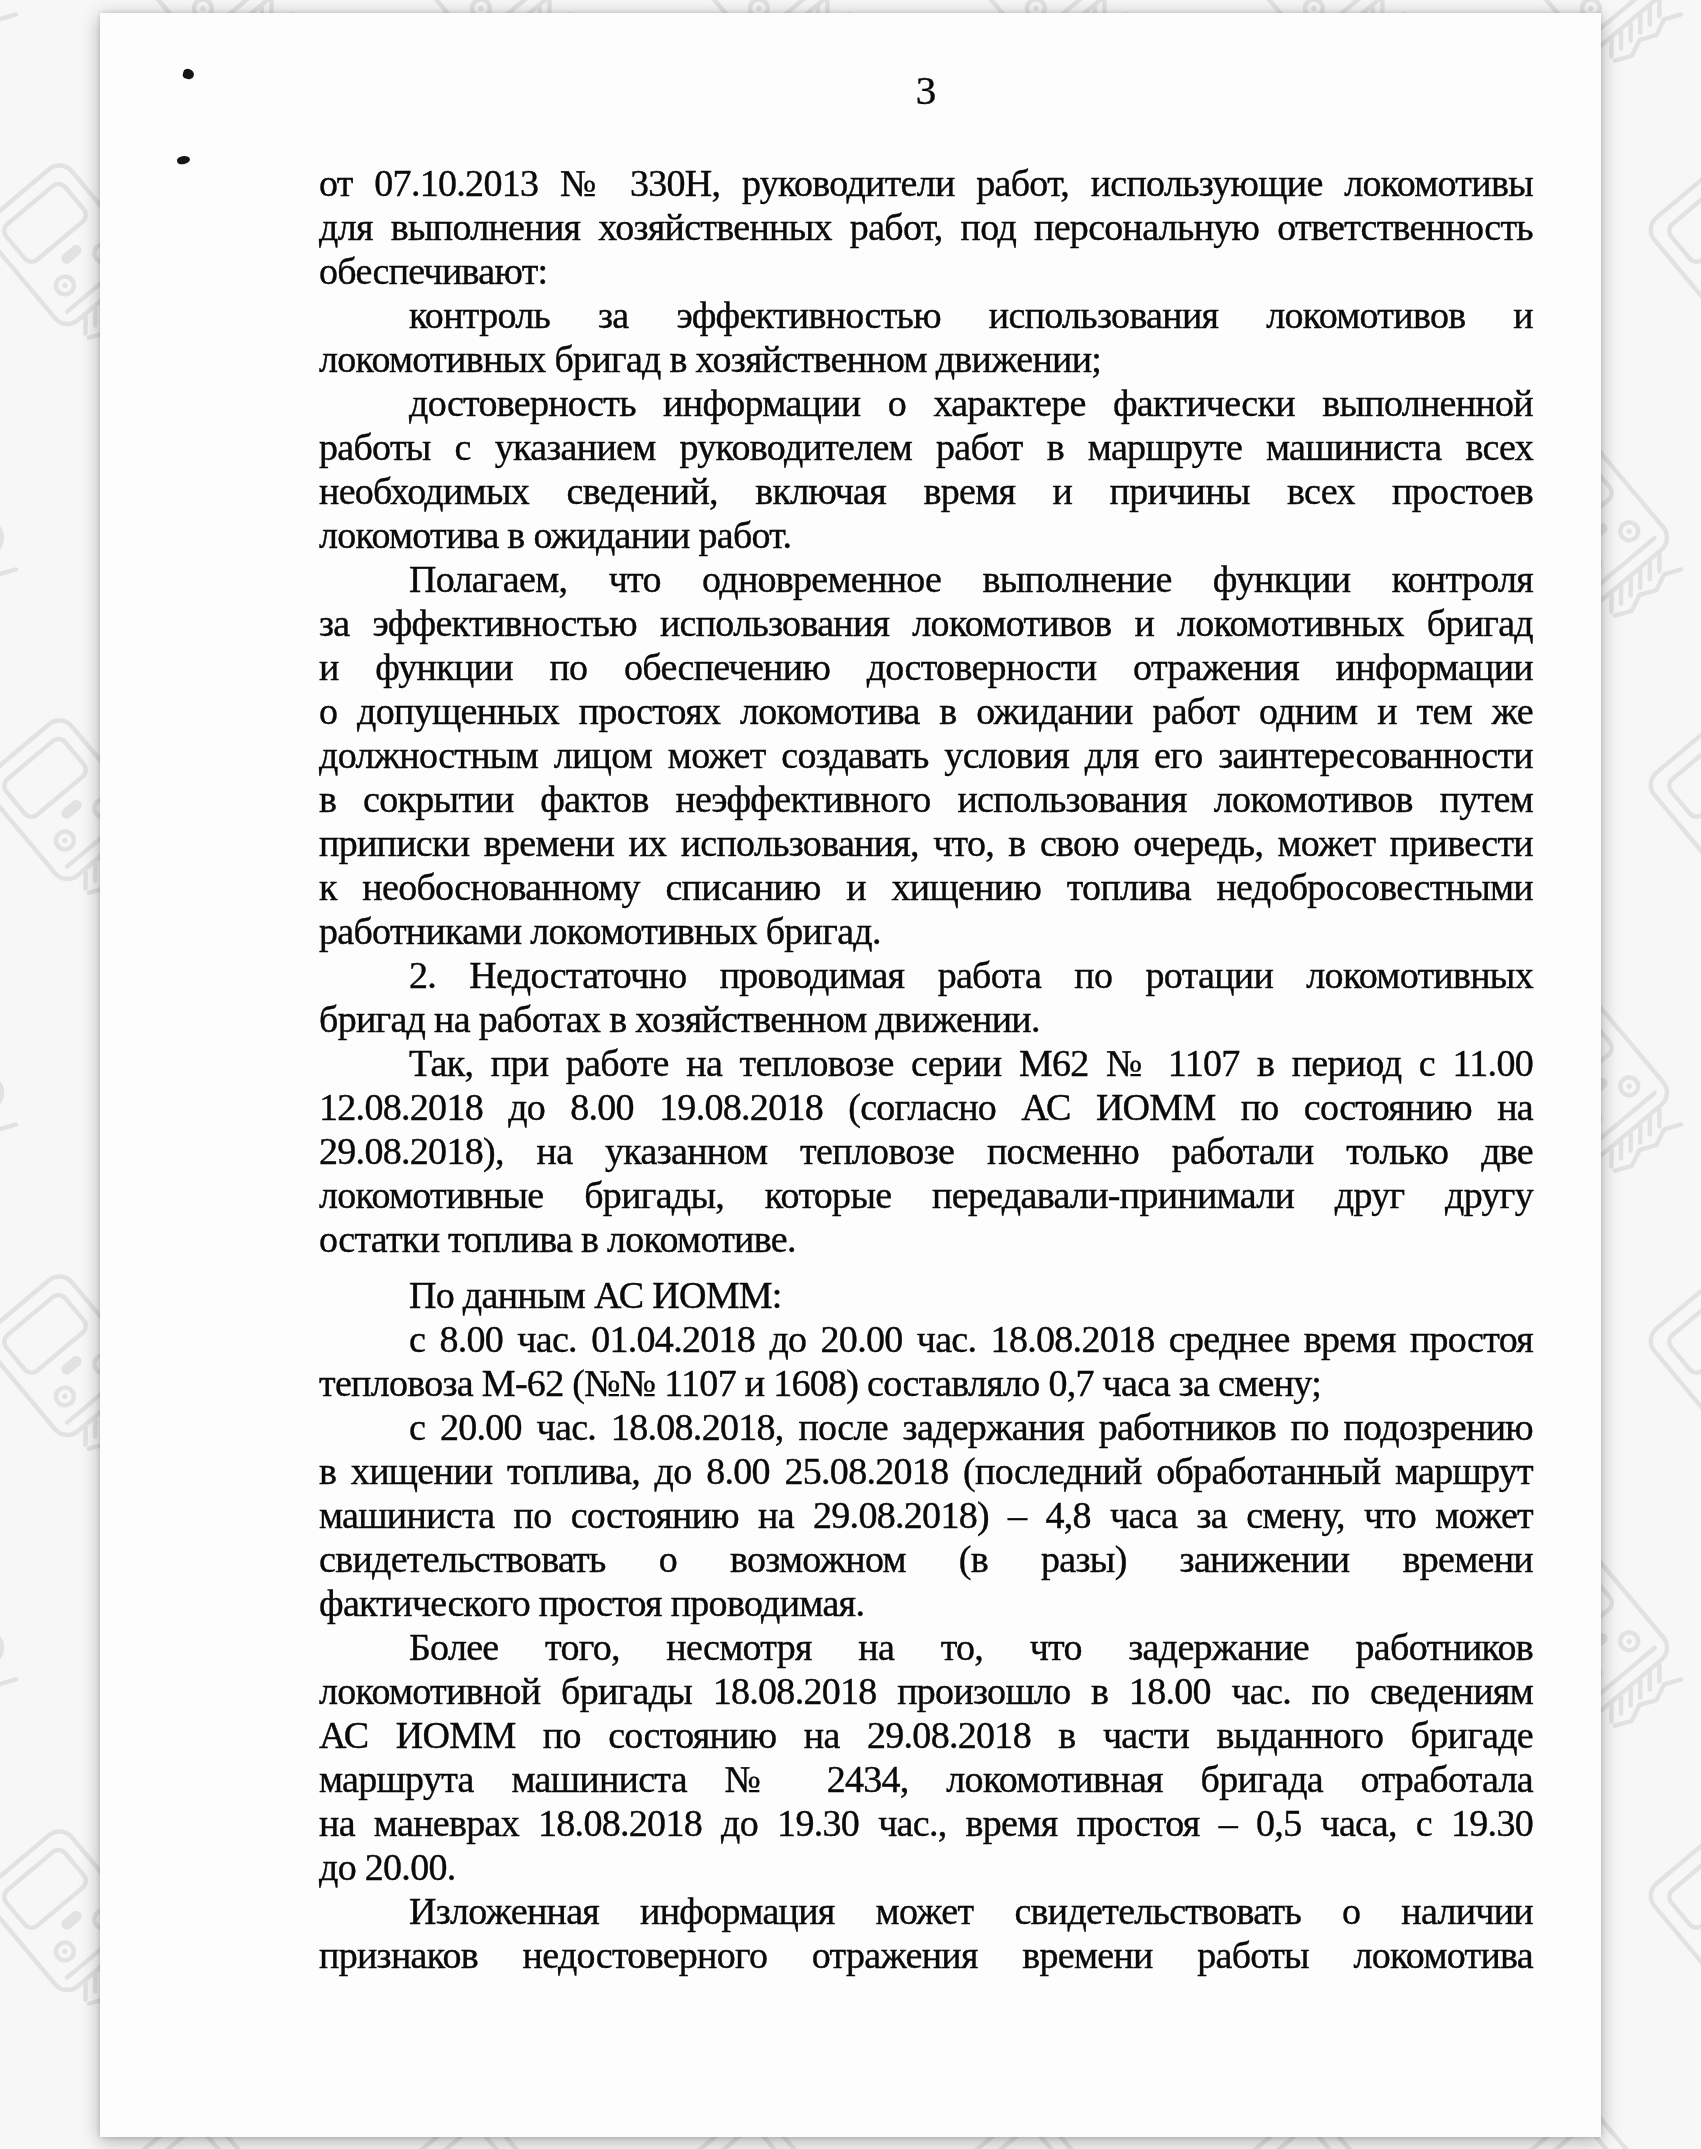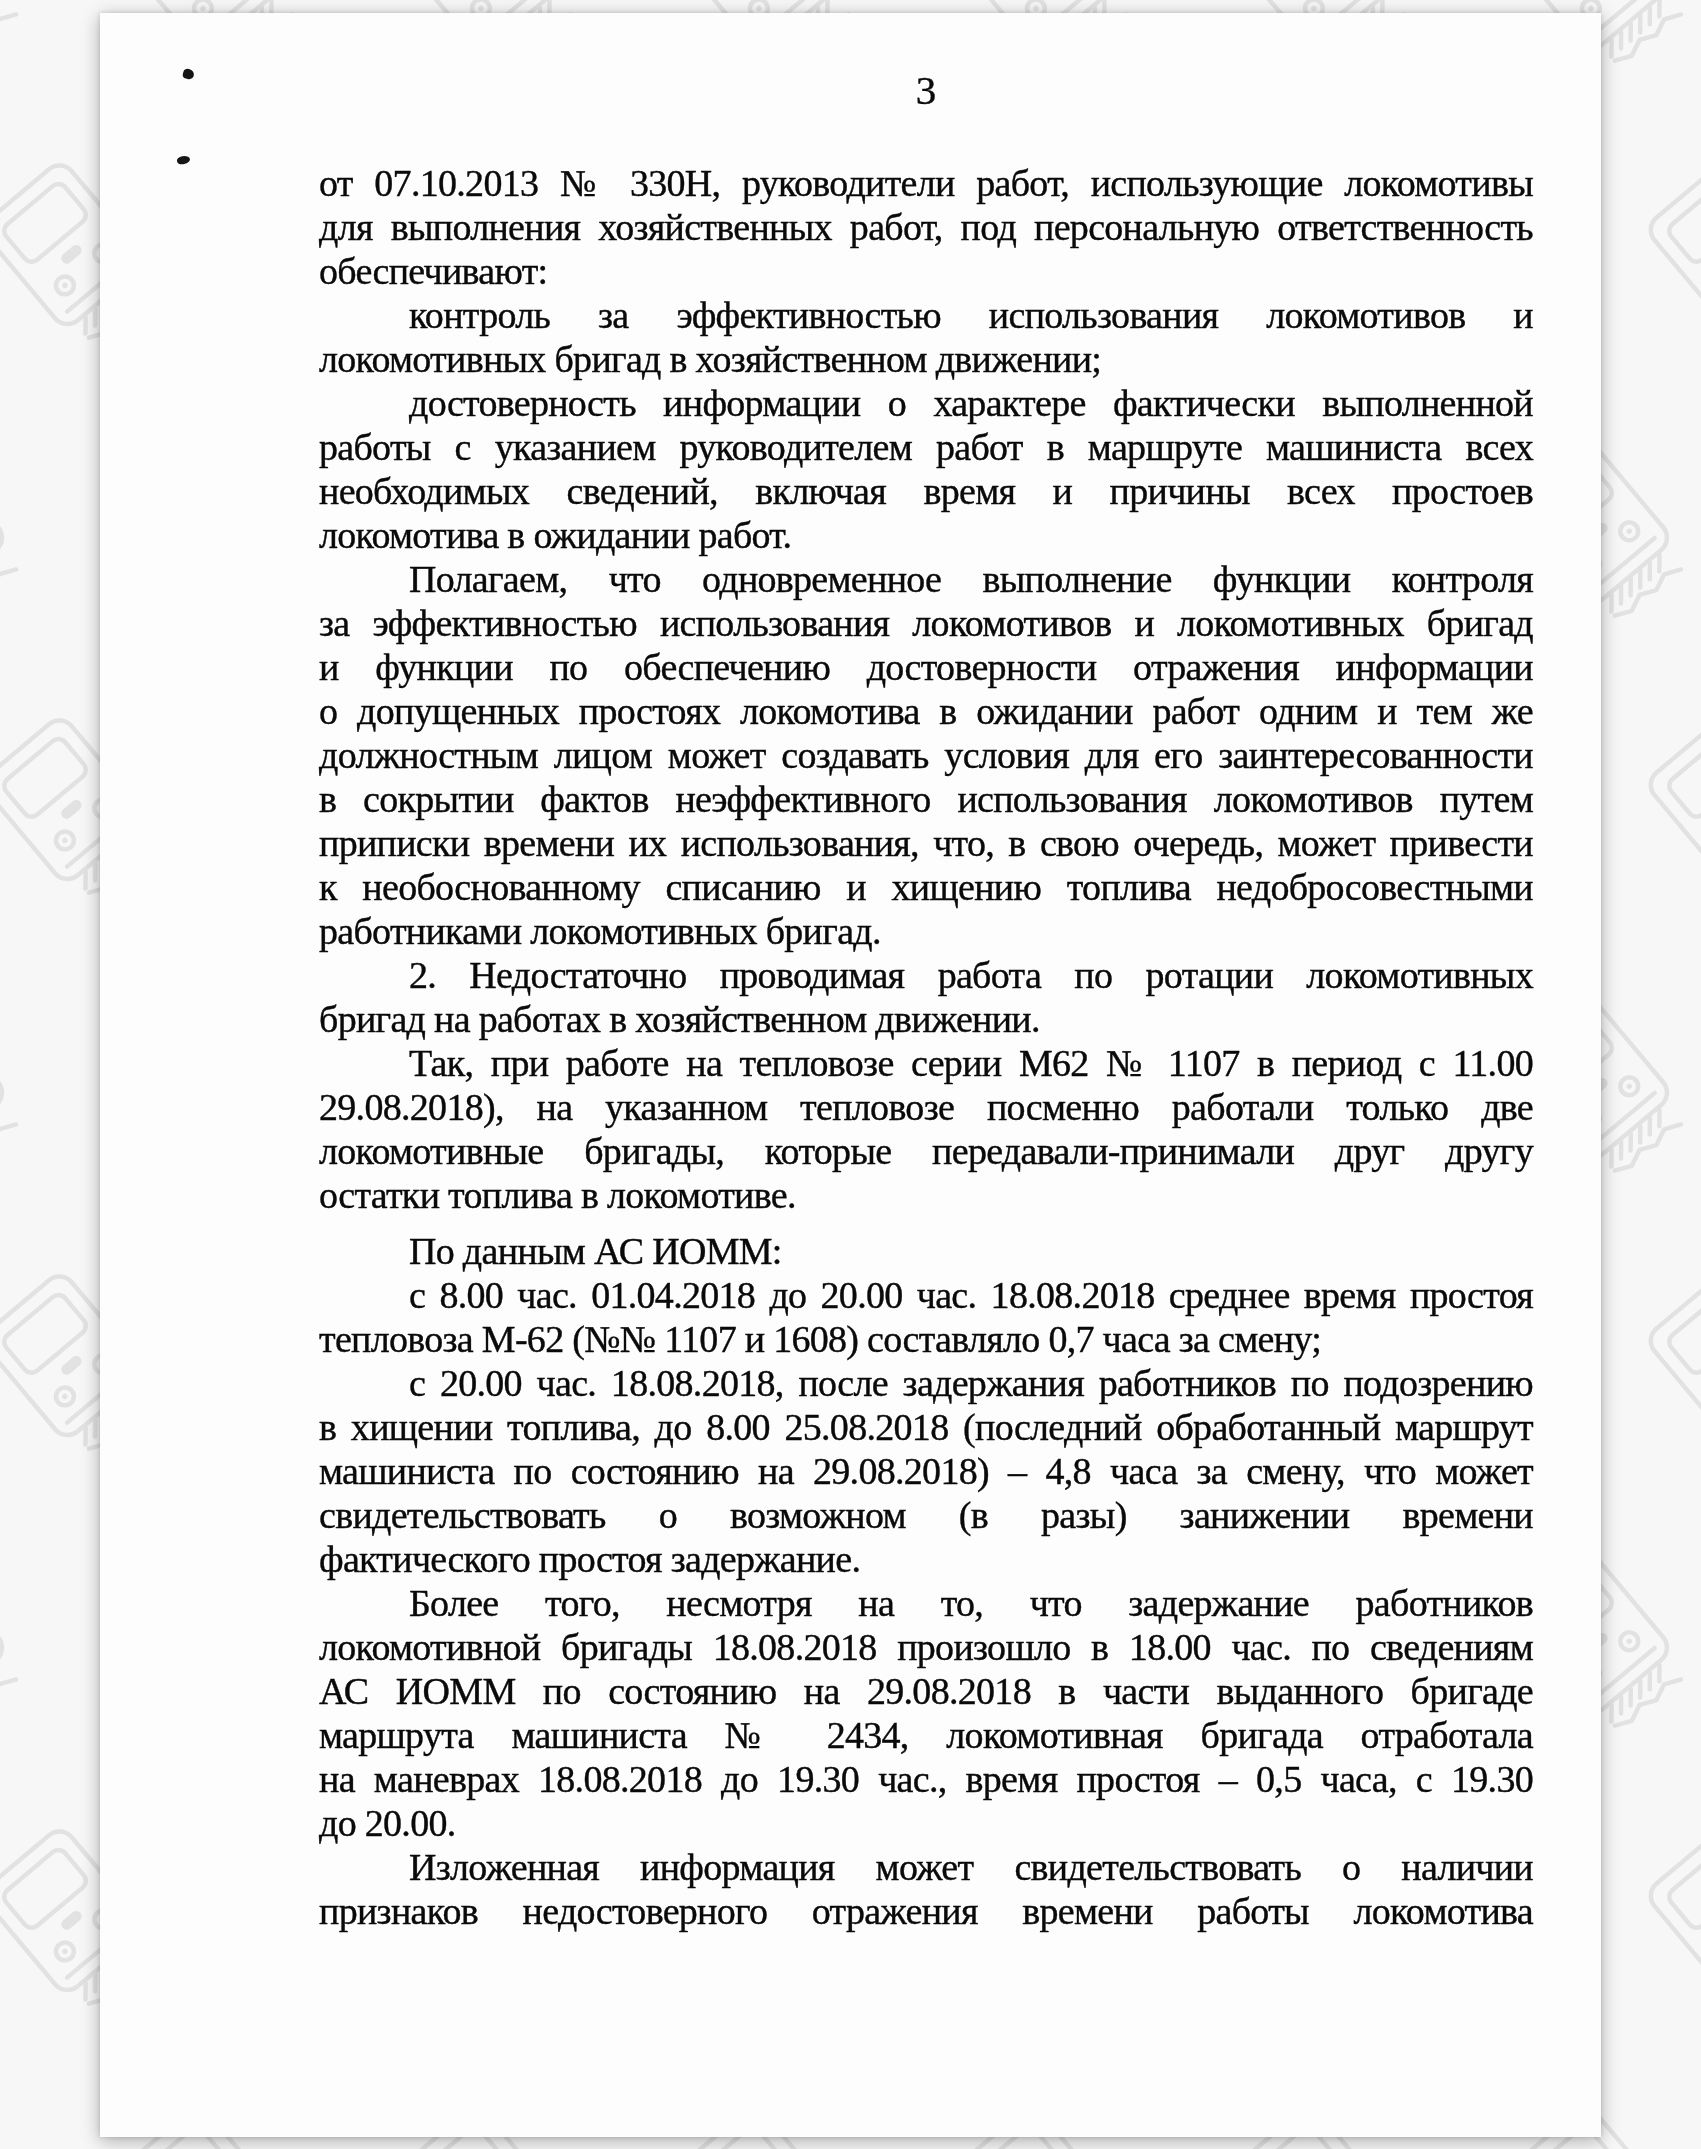--- a/index.html
+++ b/index.html
@@ -1174,37 +1174,38 @@
         <div class="text-line">приписки времени их использования, что, в свою очередь, может привести</div>
         <div class="text-line">к необоснованному списанию и хищению топлива недобросовестными</div>
         <div class="text-line line-end">работниками локомотивных бригад.</div>
       </div>
       <div class="paragraph">
         <div class="text-line first-indent">2. Недостаточно проводимая работа по ротации локомотивных</div>
         <div class="text-line line-end">бригад на работах в хозяйственном движении.</div>
       </div>
       <div class="paragraph">
         <div class="text-line first-indent">Так, при работе на тепловозе серии М62 № 1107 в период с 11.00</div>
+        <div class="text-line">12.08.2018 до 8.00 19.08.2018 (согласно АС ИОММ по состоянию на</div>
         <div class="text-line">29.08.2018), на указанном тепловозе посменно работали только две</div>
         <div class="text-line">локомотивные бригады, которые передавали-принимали друг другу</div>
         <div class="text-line line-end">остатки топлива в локомотиве.</div>
       </div>
       <div class="paragraph gap-before">
         <div class="text-line first-indent line-end">По данным АС ИОММ:</div>
       </div>
       <div class="paragraph">
         <div class="text-line first-indent">с 8.00 час. 01.04.2018 до 20.00 час. 18.08.2018 среднее время простоя</div>
         <div class="text-line line-end">тепловоза М-62 (№№ 1107 и 1608) составляло 0,7 часа за смену;</div>
       </div>
       <div class="paragraph">
         <div class="text-line first-indent">с 20.00 час. 18.08.2018, после задержания работников по подозрению</div>
         <div class="text-line">в хищении топлива, до 8.00 25.08.2018 (последний обработанный маршрут</div>
         <div class="text-line">машиниста по состоянию на 29.08.2018) – 4,8 часа за смену, что может</div>
         <div class="text-line">свидетельствовать о возможном (в разы) занижении времени</div>
-        <div class="text-line line-end">фактического простоя задержание.</div>
+        <div class="text-line line-end">фактического простоя проводимая.</div>
       </div>
       <div class="paragraph">
         <div class="text-line first-indent">Более того, несмотря на то, что задержание работников</div>
         <div class="text-line">локомотивной бригады 18.08.2018 произошло в 18.00 час. по сведениям</div>
         <div class="text-line">АС ИОММ по состоянию на 29.08.2018 в части выданного бригаде</div>
         <div class="text-line">маршрута машиниста № 2434, локомотивная бригада отработала</div>
         <div class="text-line">на маневрах 18.08.2018 до 19.30 час., время простоя – 0,5 часа, с 19.30</div>
         <div class="text-line line-end">до 20.00.</div>
       </div>
       <div class="paragraph">

